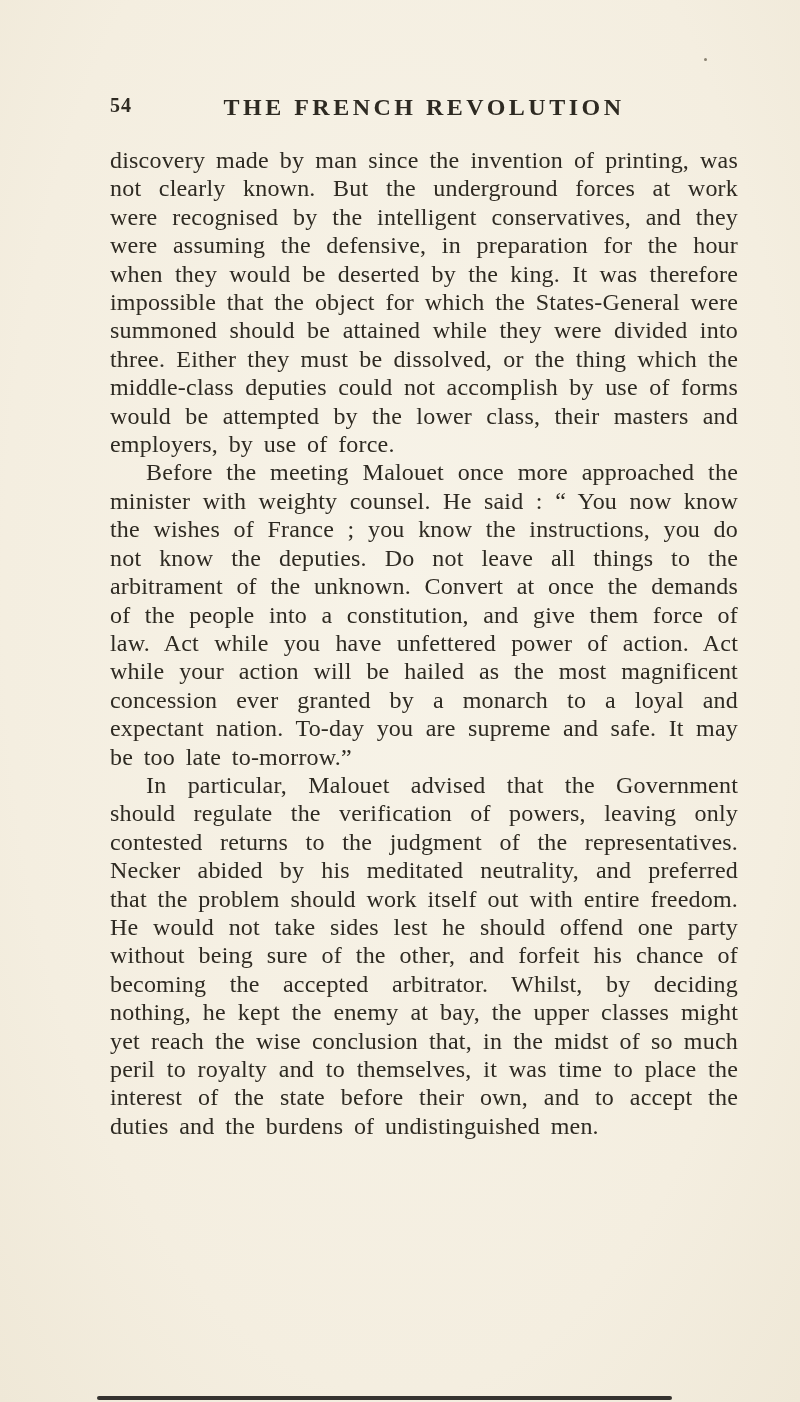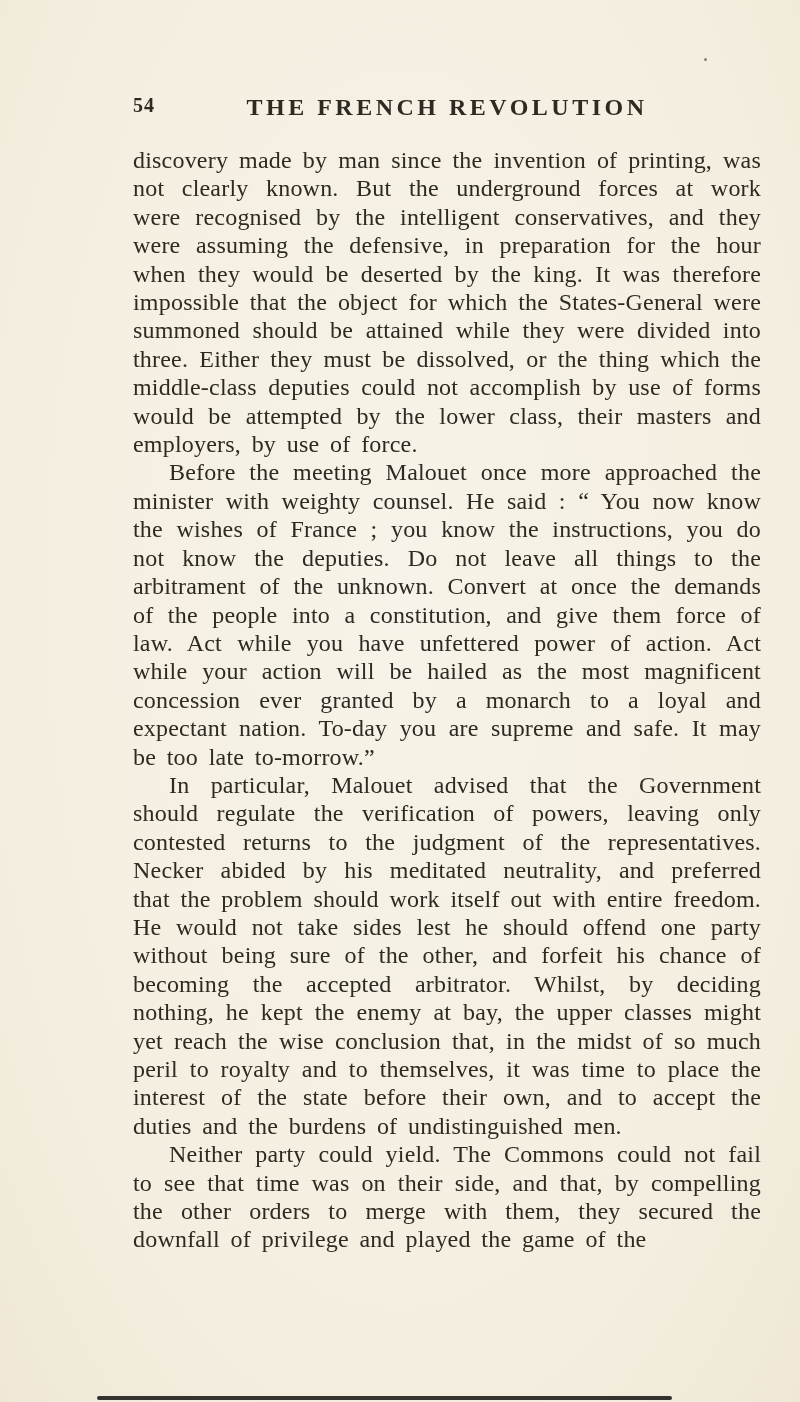--- a/index.html
+++ b/index.html
@@ -13,21 +13,21 @@
     height: 1402px;
     margin: 0 auto;
     background: #f5f0e3;
     background-image: radial-gradient(ellipse at 50% 42%, #f7f3e8 0%, #f4eee0 70%, #efe8d7 100%);
     overflow: hidden;
     font-family: "Liberation Serif", "DejaVu Serif", serif;
     color: #2e2a22;
   }
   .content {
     position: absolute;
-    left: 133px;
+    left: 110px;
     top: 94px;
     width: 628px;
   }
   .running-header {
     position: relative;
     height: 30px;
     margin-bottom: 22px;
   }
   .pagenum {
     position: absolute;
@@ -85,20 +85,19 @@
 
     <div class="running-header">
       <span class="pagenum">54</span>
       <span class="running-title">THE FRENCH REVOLUTION</span>
     </div>
 
     <div class="body-text">
       <p class="noindent">discovery made by man since the invention of printing, was not clearly known.  But the underground forces at work were recognised by the intelligent conservatives, and they were assuming the defensive, in preparation for the hour when they would be deserted by the king.  It was therefore impossible that the object for which the States-General were summoned should be attained while they were divided into three.  Either they must be dissolved, or the thing which the middle-class deputies could not accomplish by use of forms would be attempted by the lower class, their masters and employers, by use of force.</p>
       <p>Before the meeting Malouet once more approached the minister with weighty counsel.  He said : “ You now know the wishes of France ; you know the instructions, you do not know the deputies.  Do not leave all things to the arbitrament of the unknown.  Convert at once the demands of the people into a constitution, and give them force of law.  Act while you have unfettered power of action.  Act while your action will be hailed as the most magnificent concession ever granted by a monarch to a loyal and expectant nation.  To-day you are supreme and safe.  It may be too late to-morrow.”</p>
       <p>In particular, Malouet advised that the Government should regulate the verification of powers, leaving only contested returns to the judgment of the representatives. Necker abided by his meditated neutrality, and preferred that the problem should work itself out with entire freedom. He would not take sides lest he should offend one party without being sure of the other, and forfeit his chance of becoming the accepted arbitrator.  Whilst, by deciding nothing, he kept the enemy at bay, the upper classes might yet reach the wise conclusion that, in the midst of so much peril to royalty and to themselves, it was time to place the interest of the state before their own, and to accept the duties and the burdens of undistinguished men.</p>
-      <p>Neither party could yield.  The Commons could not fail to see that time was on their side, and that, by compelling the other orders to merge with them, they secured the downfall of privilege and played the game of the</p>
     </div>
 
   </div>
 
   <div class="artifact-bottom"></div>
   <div class="artifact-speck"></div>
 </div>
 
 </body></html>

